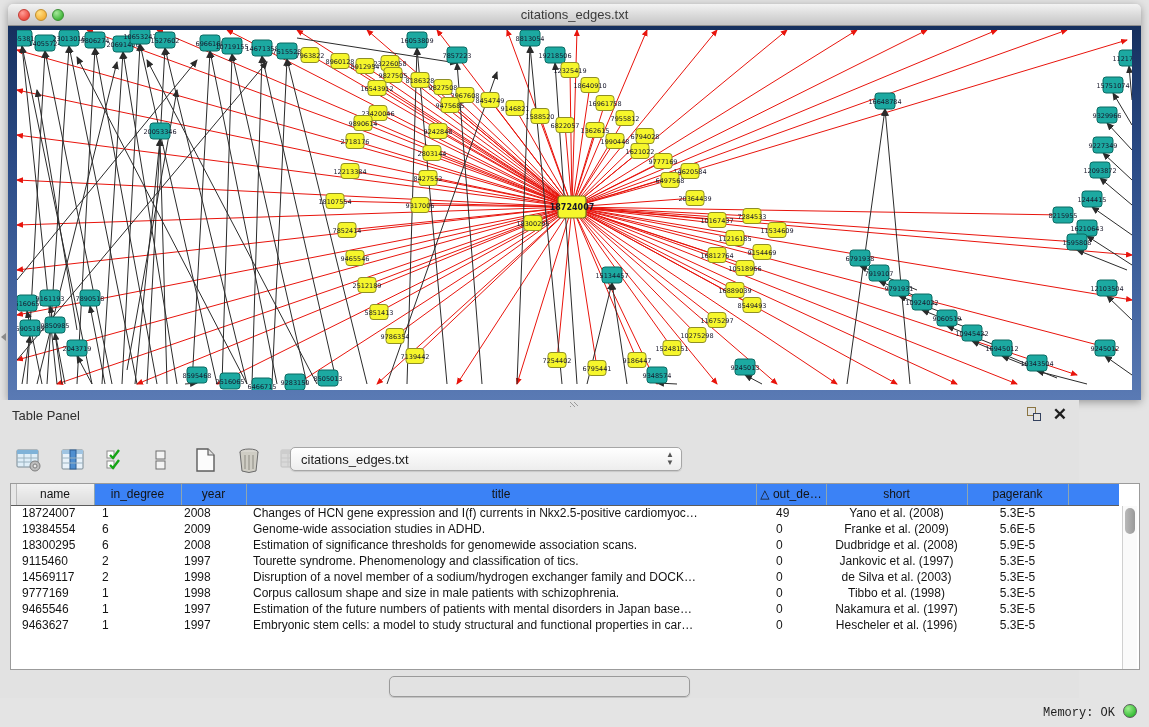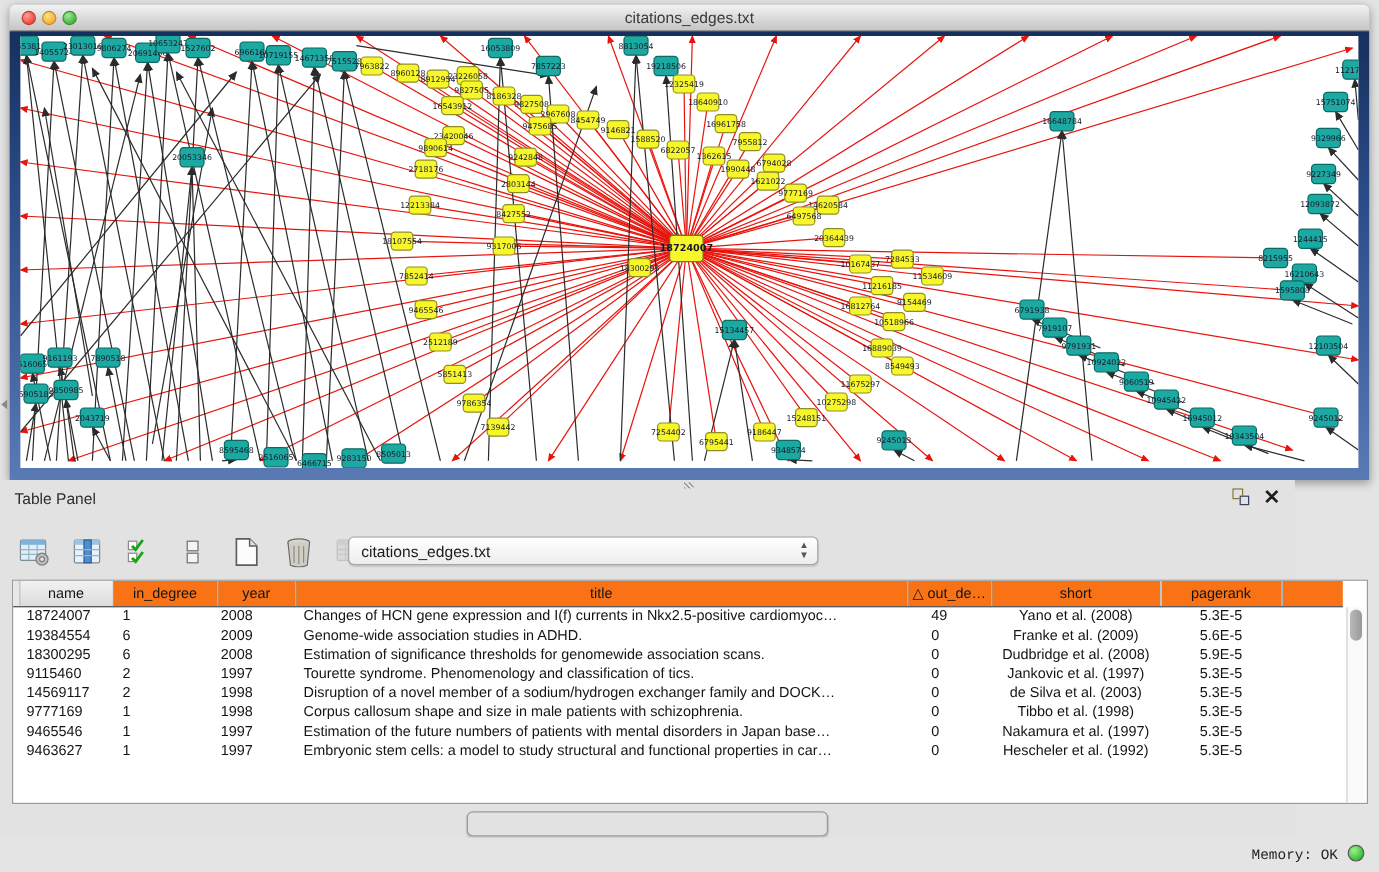--- a/index.html
+++ b/index.html
@@ -52,21 +52,21 @@
   #table-select { position:absolute; left:290px; top:47px; width:392px; height:24px;
       border:1px solid #a6a6a6; border-radius:5px;
       background:linear-gradient(180deg,#ffffff,#ededed); box-shadow:0 1px 1px rgba(0,0,0,.12);
       font-size:13px; color:#1c1c1c; display:flex; align-items:center; padding-left:10px; }
   #table-select .arrows { position:absolute; right:7px; top:3px; font-size:8px; line-height:8px; color:#555; text-align:center; }
 
   #table-box { position:absolute; left:10px; top:83px; width:1130px; height:187px;
                background:#fff; border:1px solid #9b9b9b; overflow:hidden; }
   table#node-table { border-collapse:collapse; table-layout:fixed; width:1108px; font-size:12px; color:#141414; }
   #node-table th { height:21px; font-weight:normal; text-align:center; font-size:12px;
-      background:#f97316; border-right:1px solid #8fa6b0; border-bottom:1px solid #5c5c5c; overflow:hidden; white-space:nowrap; }
+      background:#3b82f6; border-right:1px solid #8fa6b0; border-bottom:1px solid #5c5c5c; overflow:hidden; white-space:nowrap; }
   #node-table th.gutter { background:#e7e7e7; border-right:1px solid #bbb; }
   #node-table th.namecol { background:linear-gradient(180deg,#f2f2f2,#dcdcdc); }
   #node-table th.stub { border-right:none; }
   #node-table td { height:16px; padding:0 2px; overflow:hidden; white-space:nowrap; }
   #node-table td.c { text-align:center; }
   #node-table td.pl6 { padding-left:6px; } #node-table td.pl8 { padding-left:8px; }
   #node-table td.pl3 { padding-left:3px; } #node-table td.pl7 { padding-left:7px; }
   #node-table td.pl20 { padding-left:20px; }
   #vscroll { position:absolute; right:2px; top:22px; width:15px; height:163px; background:#fafafa; border-left:1px solid #d0d0d0; }
   #vscroll .thumb { position:absolute; left:2px; top:2px; width:10px; height:26px; border-radius:6px;
@@ -894,21 +894,21 @@
             <td class="c">5.3E-5</td>
             <td></td>
           </tr>
           <tr>
             <td></td>
             <td class="pl6">9463627</td>
             <td class="pl8">1</td>
             <td class="pl3">1997</td>
             <td class="pl7">Embryonic stem cells: a model to study structural and functional properties in car…</td>
             <td class="pl20">0</td>
-            <td class="c">Hescheler et al. (1992)</td>
+            <td class="c">Hescheler et al. (1996)</td>
             <td class="c">5.3E-5</td>
             <td></td>
           </tr>
         </tbody>
     </table>
     <div id="vscroll">
         <div class="thumb"></div>
       </div>
   </div>
 

